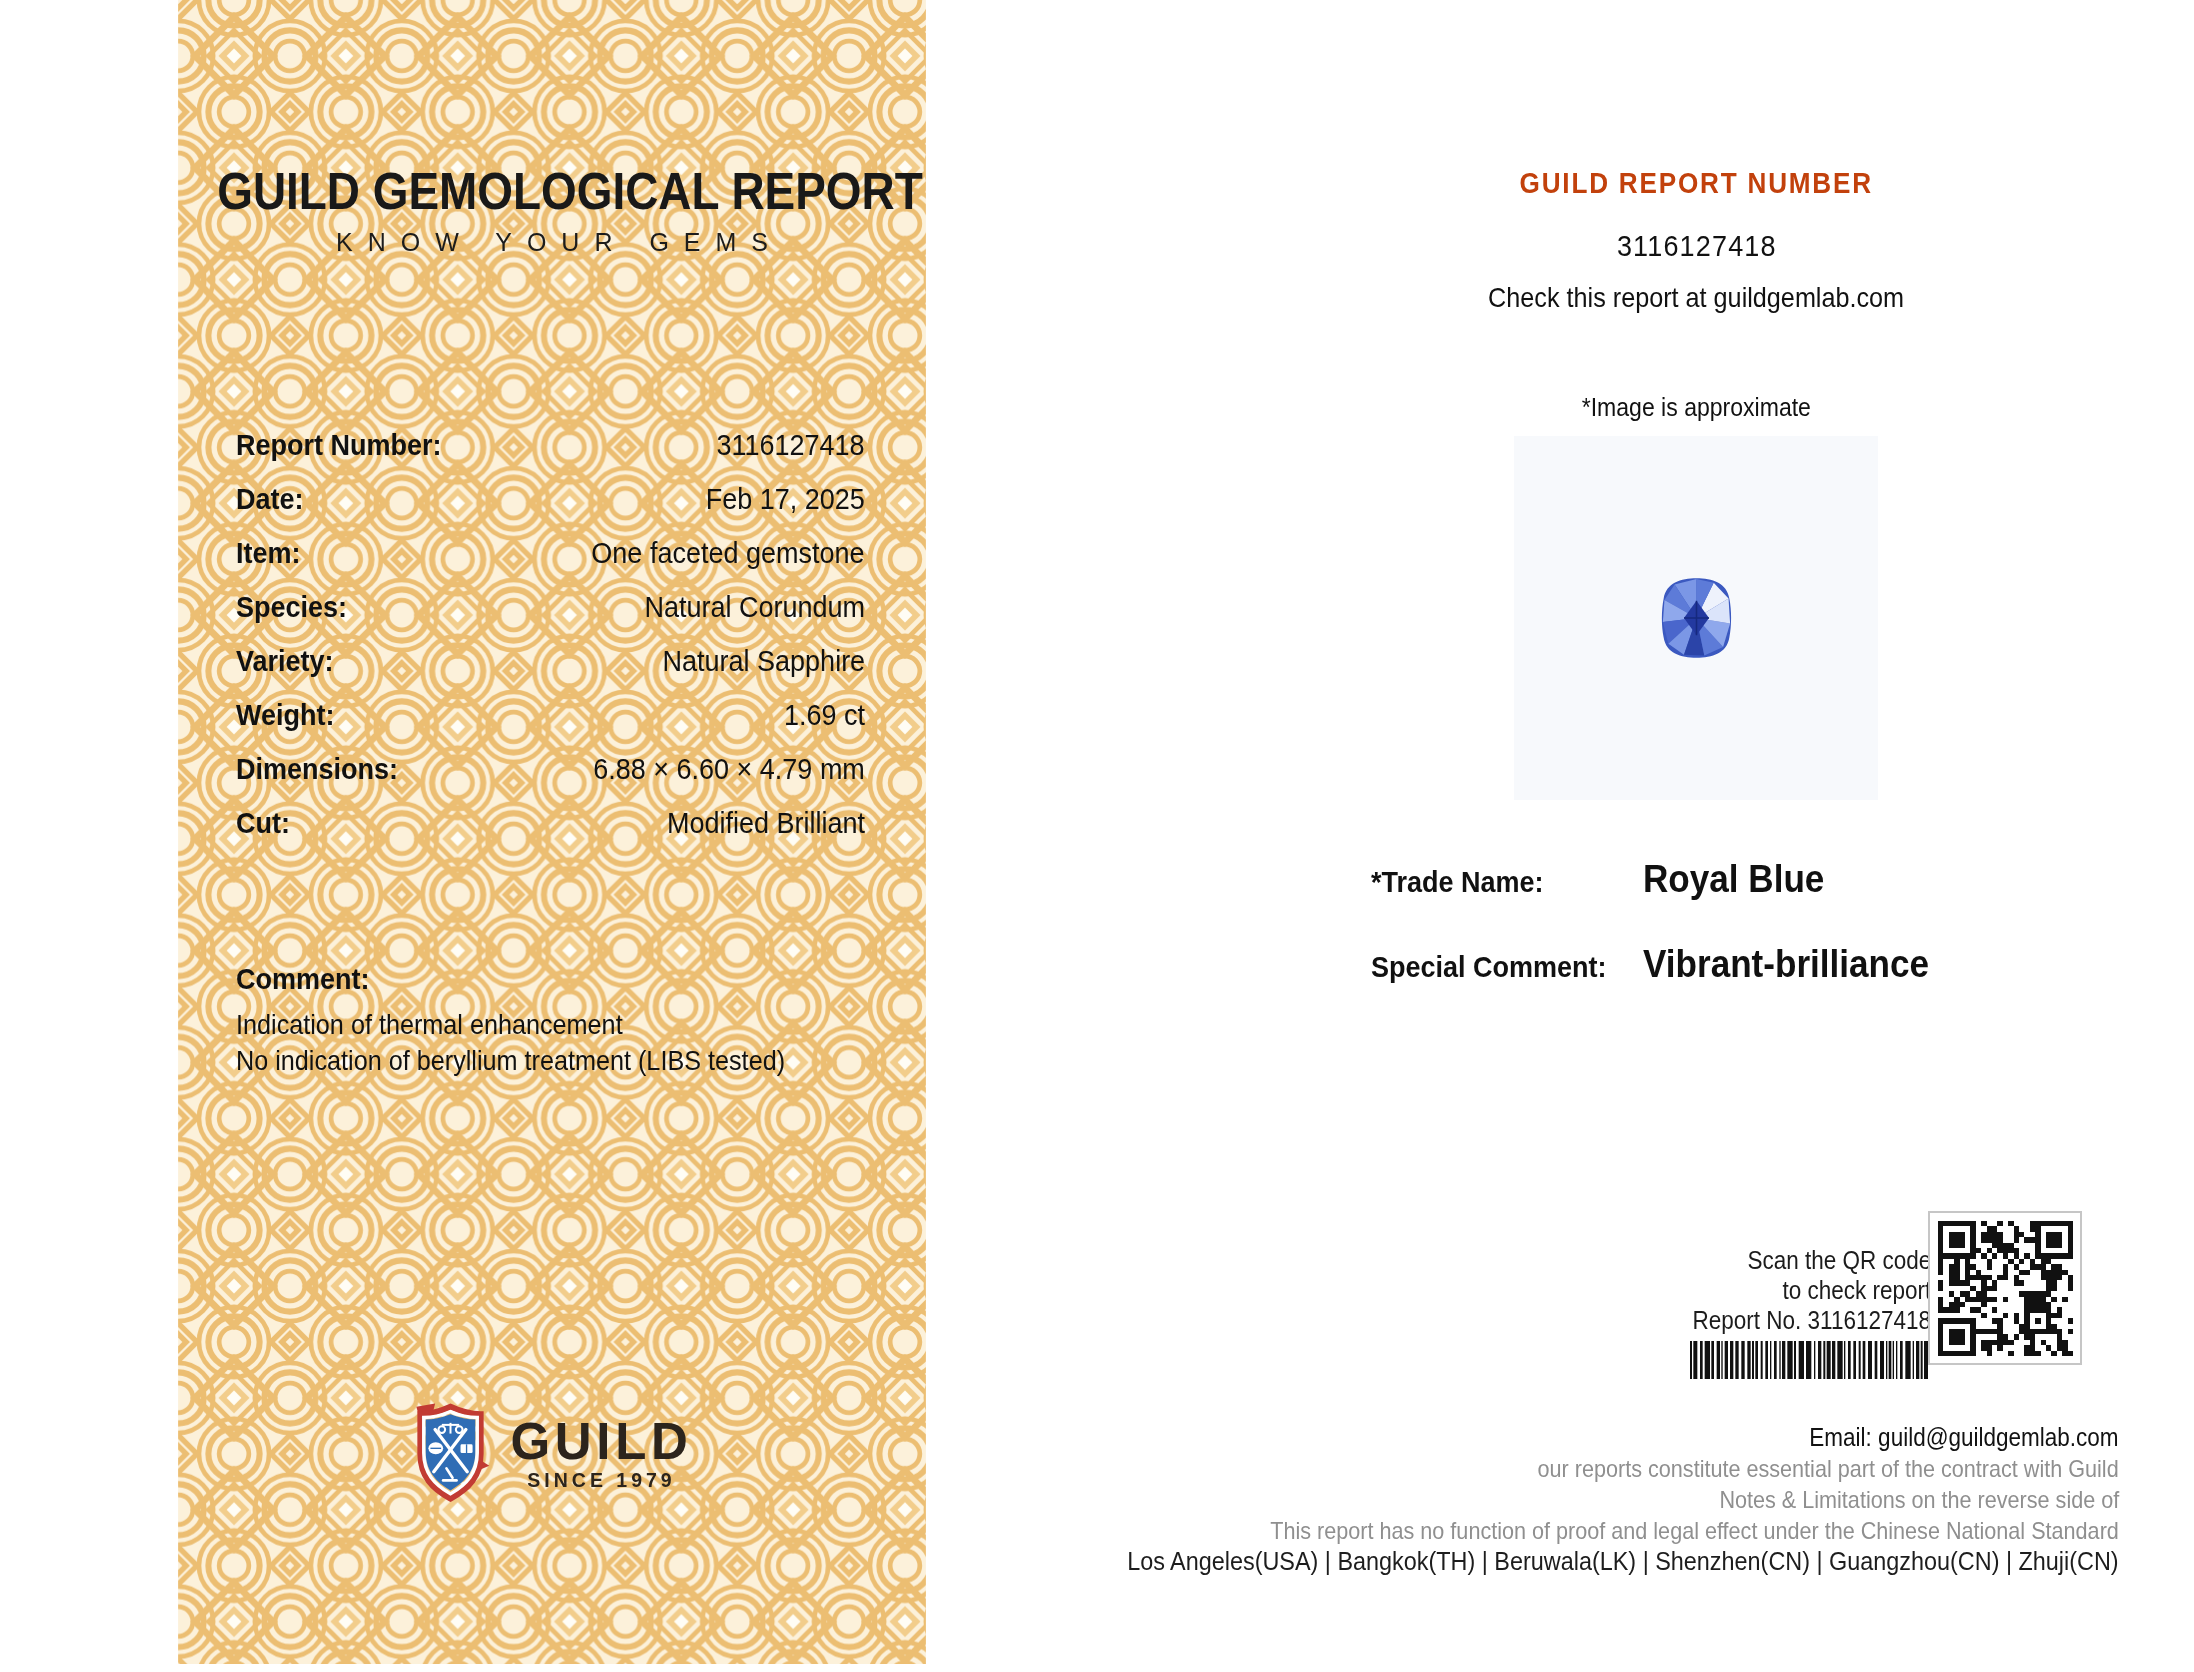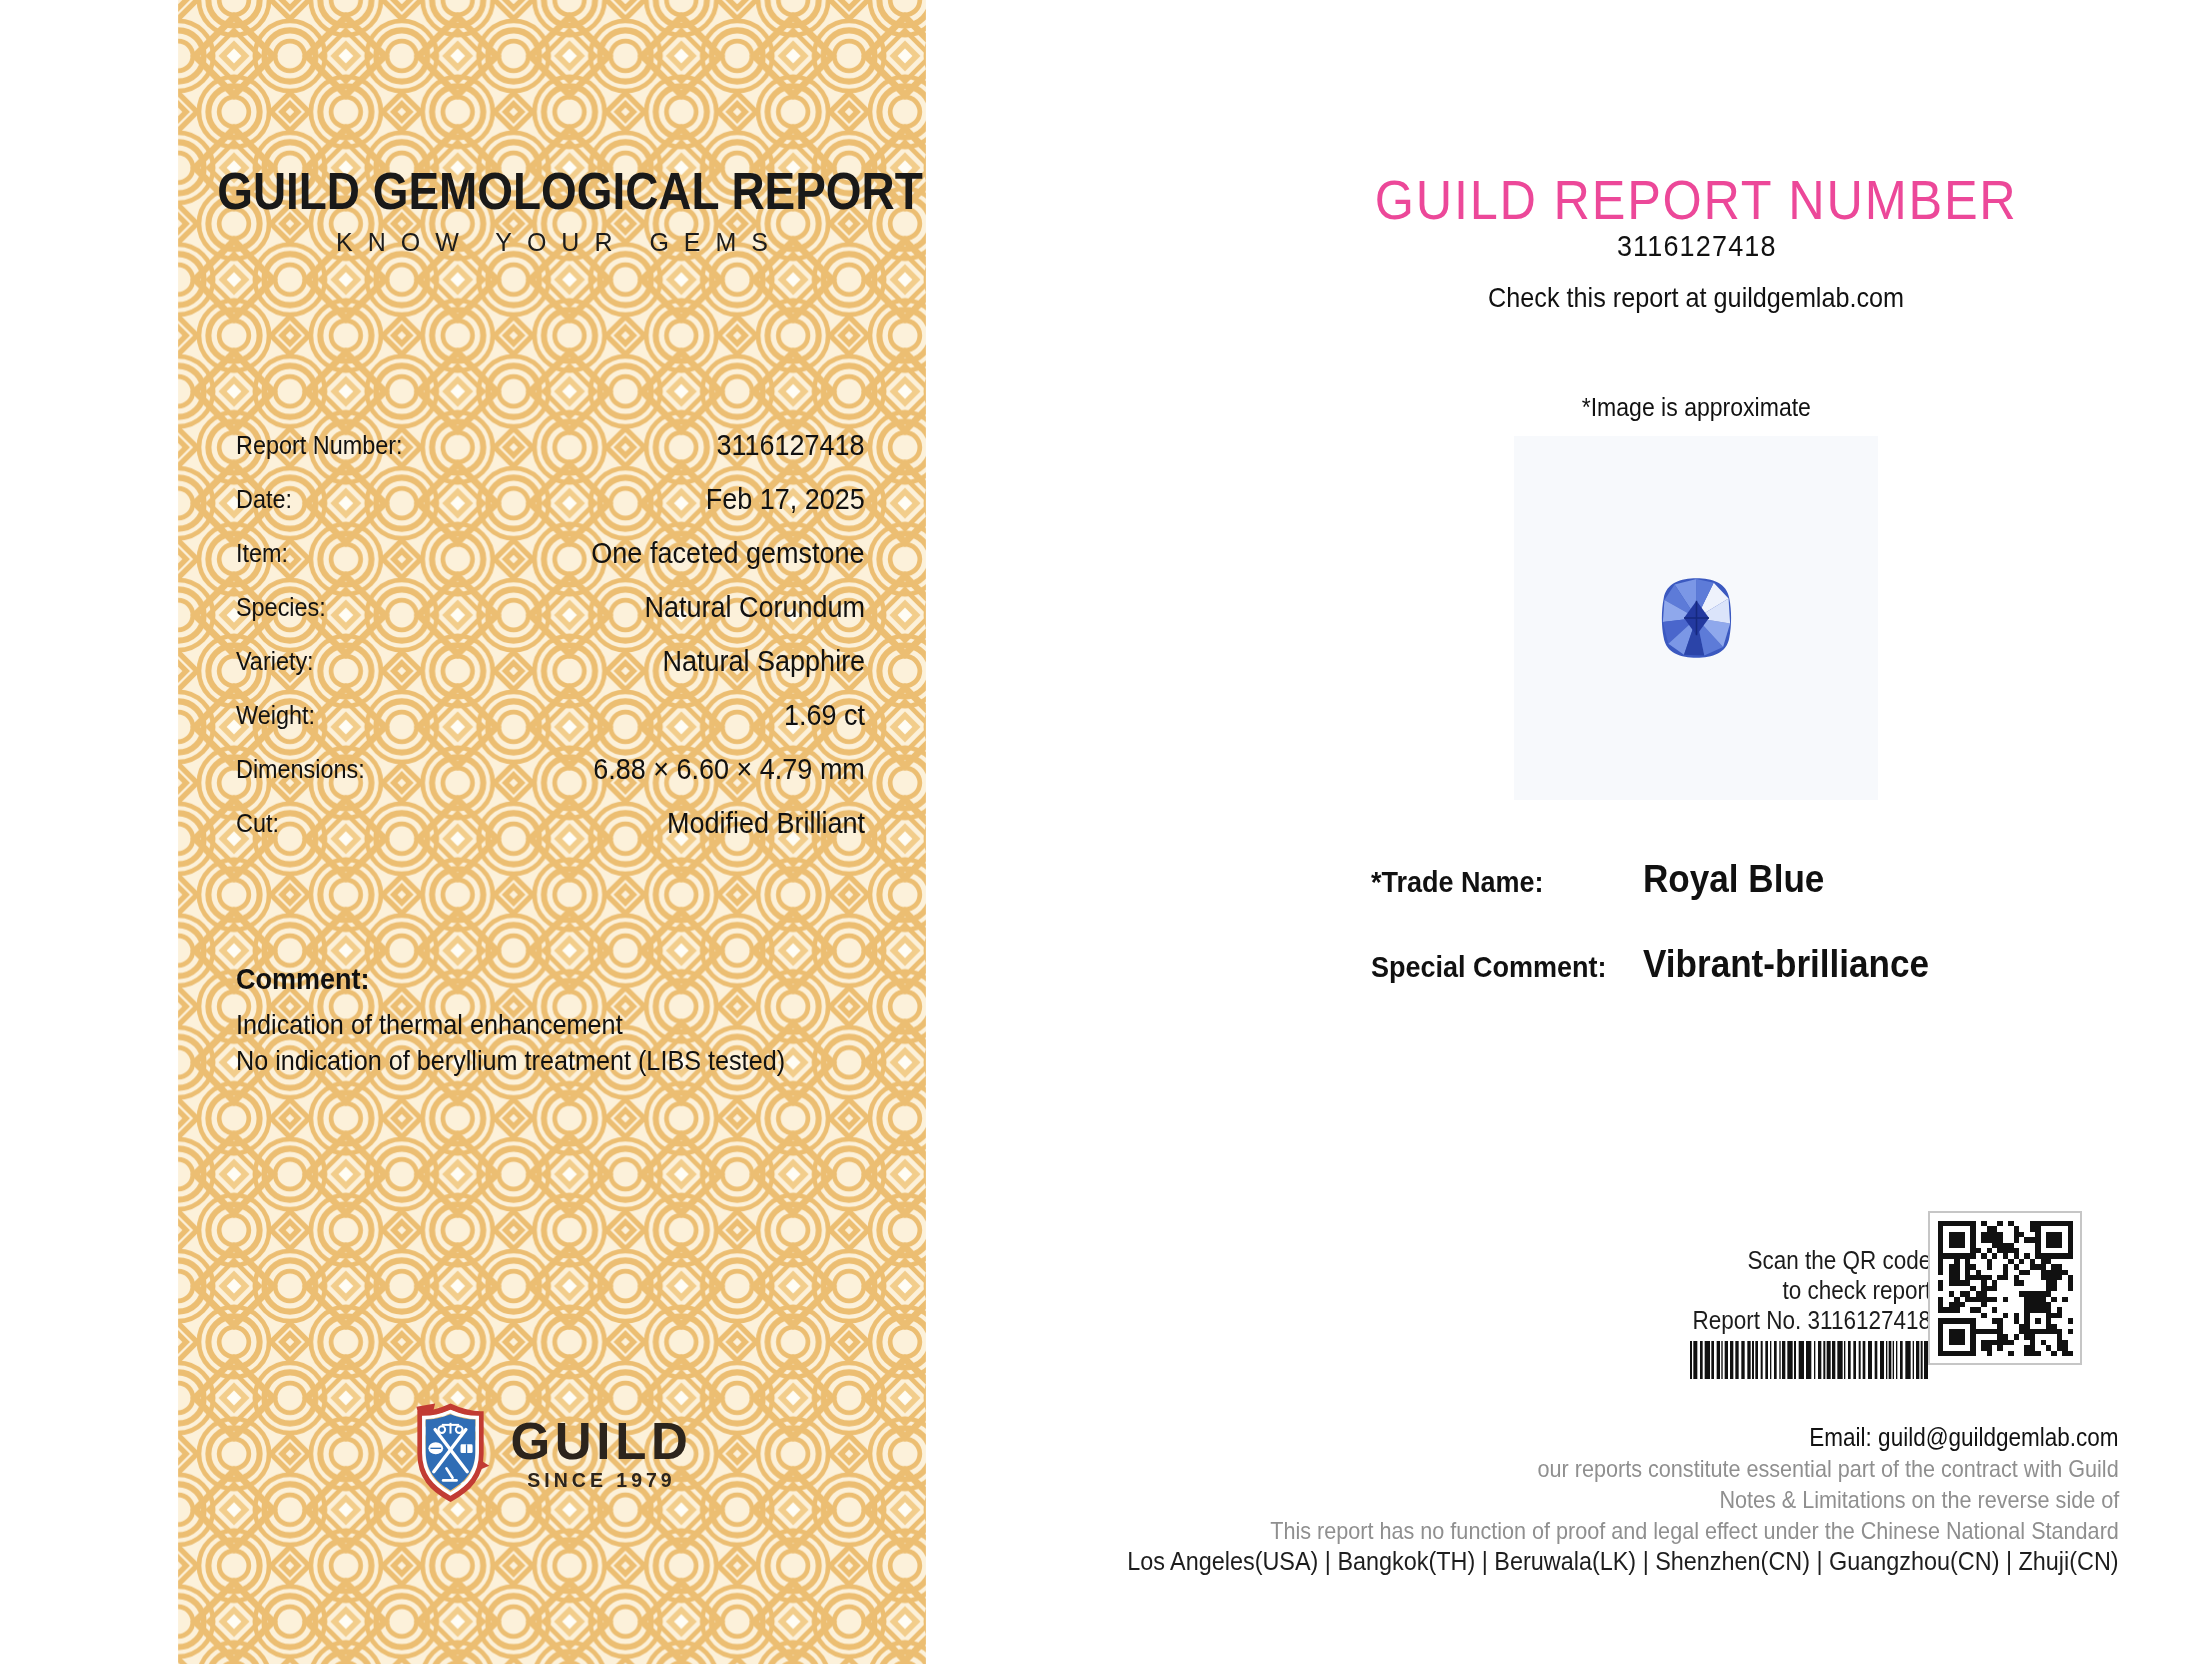--- a/index.html
+++ b/index.html
@@ -9,40 +9,40 @@
   
   .left-panel{position:absolute;left:178px;top:0;width:748px;height:1664px;}
   .left-panel .bg{position:absolute;left:0;top:0;}
   .lp-content{position:absolute;left:0;top:0;width:100%;height:100%;}
   .lp-title{position:absolute;top:162px;left:0;width:100%;text-align:center;
             font-size:51px;font-weight:700;color:#191919;white-space:nowrap;}
   .lp-subtitle{position:absolute;top:228px;left:0;width:100%;text-align:center;
             font-size:25px;font-weight:500;letter-spacing:15px;text-indent:15px;color:#1c1c1c;white-space:nowrap;}
   .lp-fields{position:absolute;top:418px;left:58px;right:61px;}
   .lp-row{display:flex;justify-content:space-between;align-items:center;height:54px;}
-  .lp-label{font-weight:400;font-size:26px;white-space:nowrap;}
+  .lp-label{font-weight:700;font-size:30px;white-space:nowrap;}
   .lp-value{font-size:30px;white-space:nowrap;}
   .lp-comment{position:absolute;top:962px;left:58px;right:61px;}
   .lp-comment-label{font-weight:700;font-size:30px;margin-bottom:10.8px;}
   .lp-comment-line{font-size:28px;line-height:36px;white-space:nowrap;}
   .lp-logo{position:absolute;top:1402px;left:0;width:100%;
            display:flex;justify-content:center;align-items:center;gap:20px;}
   .logo-text{display:flex;flex-direction:column;align-items:center;}
   .logo-name{font-size:51px;font-weight:700;letter-spacing:4.7px;line-height:54px;color:#2c241c;}
   .logo-tagline{font-size:19.5px;font-weight:700;letter-spacing:4px;color:#2c241c;margin-top:0px;}
 
   
   .cx{display:inline-block;transform:scaleX(.9);}
   .o-l{transform-origin:left center;}
   .o-r{transform-origin:right center;}
   .o-c{transform-origin:center center;}
 
   
   .rp-center{position:absolute;left:1272px;width:849px;text-align:center;white-space:nowrap;}
-  .rp-title{top:167px;font-size:56px;font-weight:400;letter-spacing:2px;color:#ec4899;}
+  .rp-title{top:167px;font-size:29px;font-weight:700;letter-spacing:2px;color:#c2410c;}
   .rp-number{top:229px;font-size:30px;letter-spacing:1.3px;}
   .rp-check{top:282px;font-size:28px;}
   .rp-note{top:393px;font-size:25.6px;}
   .gem-box{position:absolute;left:1514px;top:436px;width:364px;height:364px;background:#f7f9fc;
            display:flex;align-items:center;justify-content:center;}
   .rp-field{position:absolute;left:1371px;display:flex;align-items:baseline;white-space:nowrap;}
   .rp-field-label{width:272px;font-size:30px;font-weight:700;}
   .rp-field-value{font-size:39px;font-weight:700;}
   .rp-trade{top:857px;}
   .rp-special{top:942px;}

